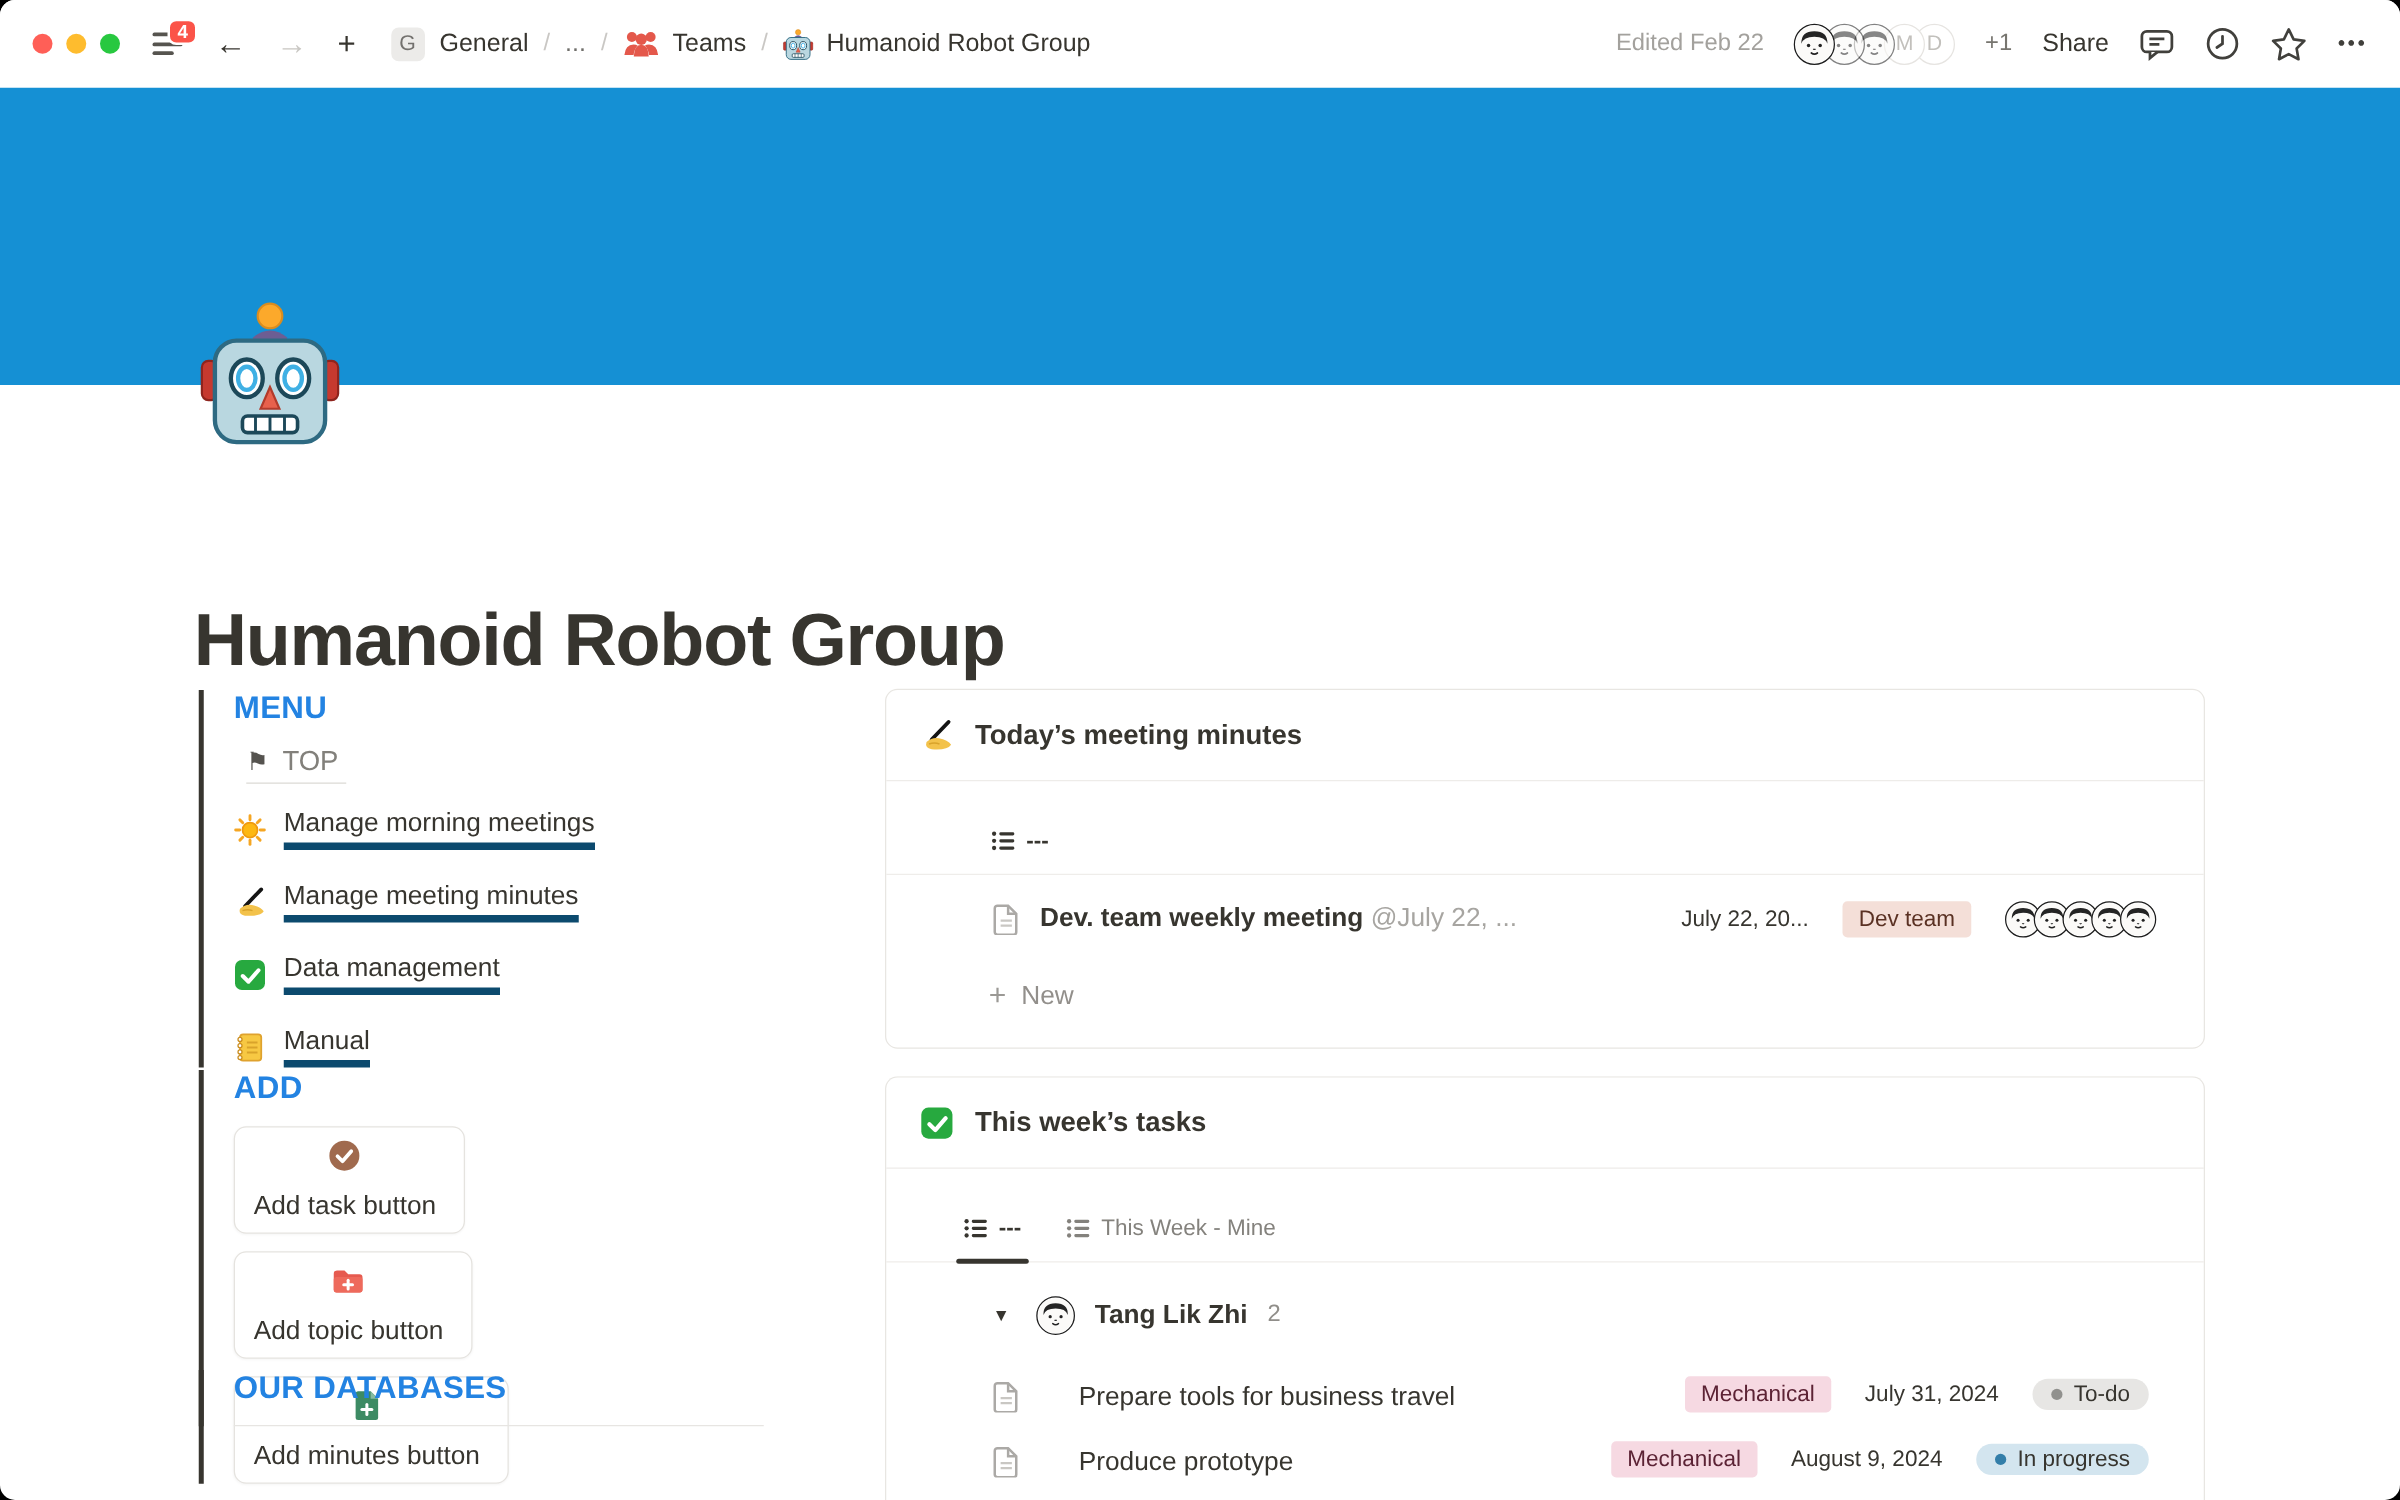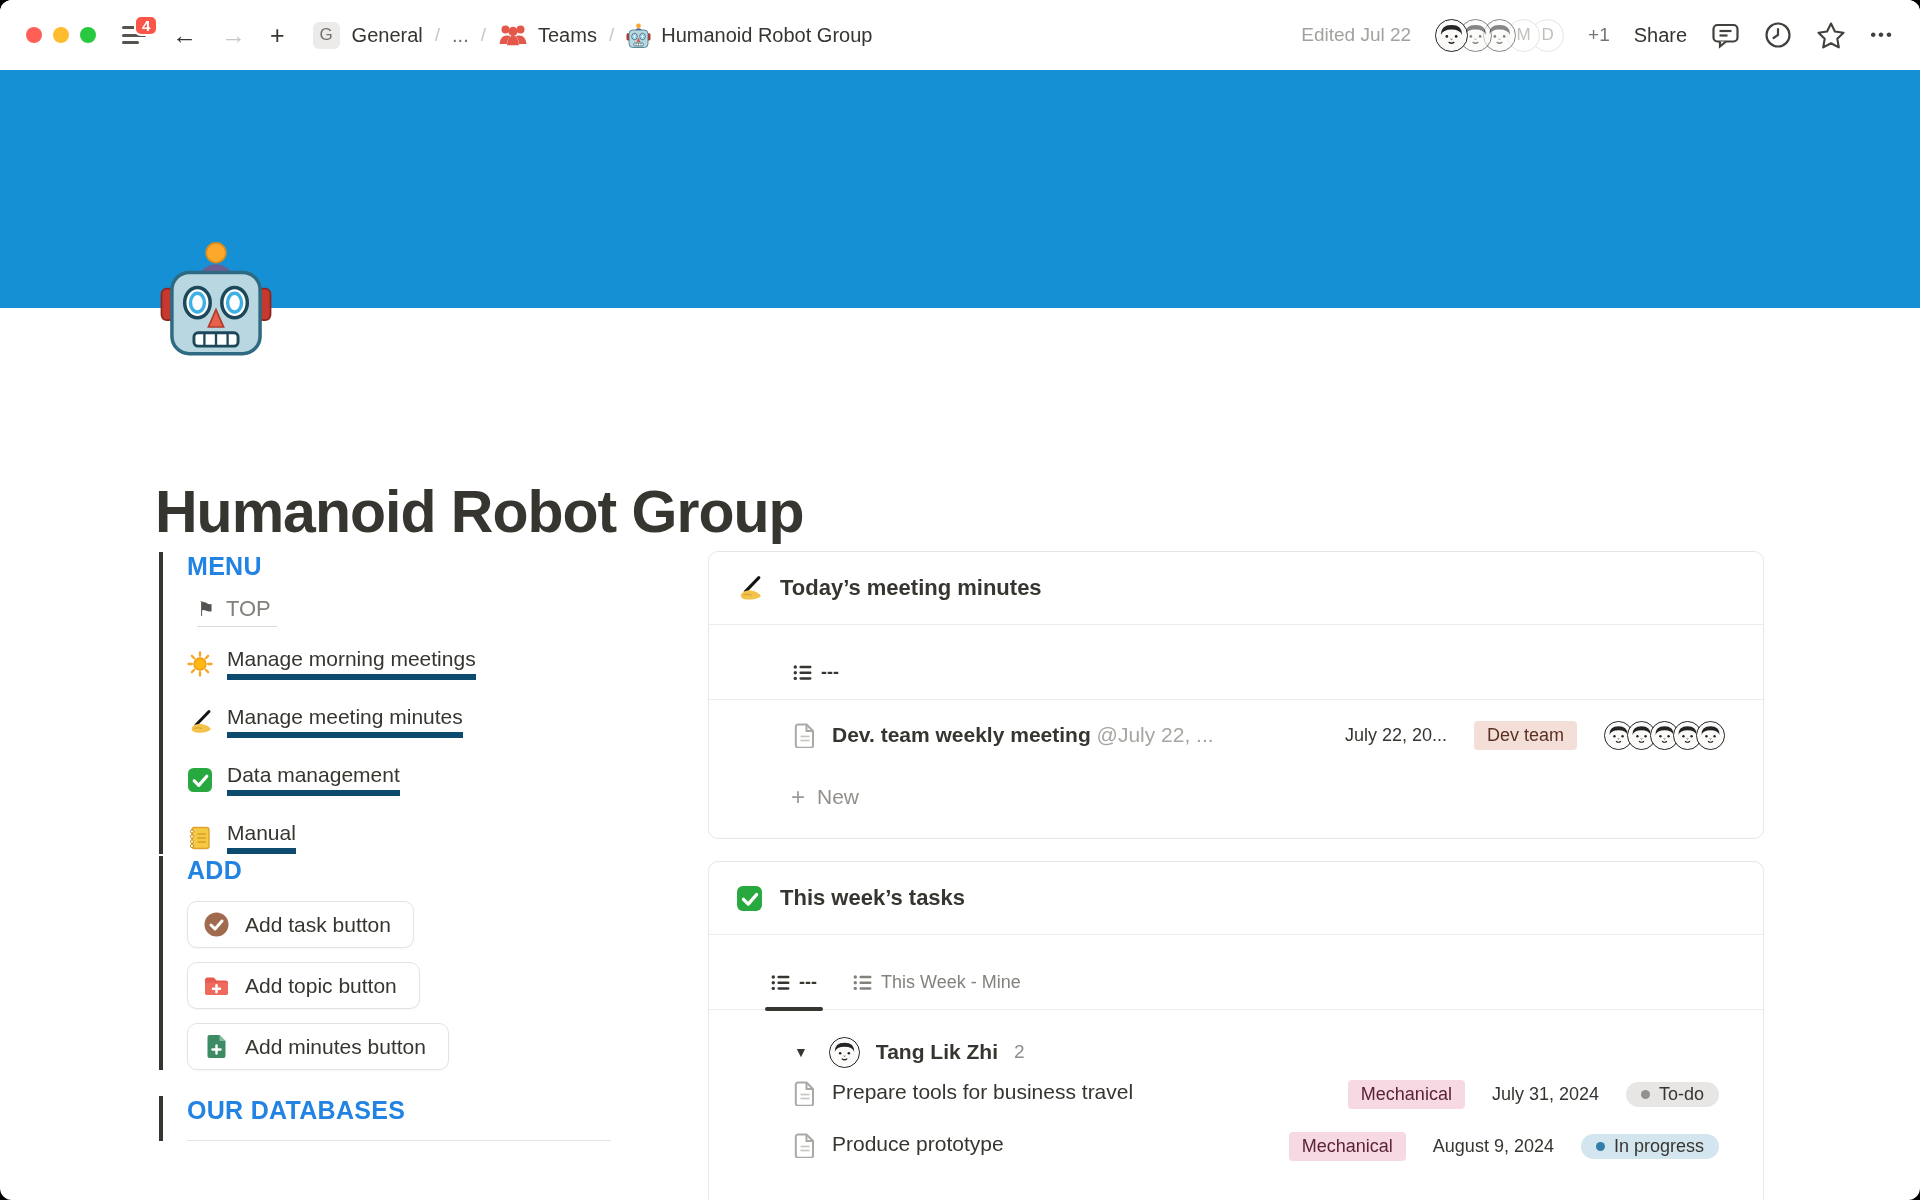--- a/index.html
+++ b/index.html
@@ -57,21 +57,21 @@
       color:#82807B; font-size:22px; border-bottom:1px solid #DCDAD5; padding:0 6px 4px 0; cursor:pointer; }
   .toplink .flag { font-size:20px; color:#55534F; }
   .menulist { margin-top:20px; display:flex; flex-direction:column; gap:25px; }
   .menuitem { display:flex; align-items:center; gap:14px; cursor:pointer; }
   .menuitem .ic { width:26px; height:26px; flex:none; }
   .mlink { font-size:21px; font-weight:500; color:#37352F; border-bottom:6px solid #0c4a6e; padding-bottom:3px; }
 
   .addlist { margin-top:16px; display:flex; flex-direction:column; gap:14px; align-items:flex-start; }
   .addbtn { display:inline-flex; align-items:center; gap:15px; padding:9px 22px 9px 15px; background:#fff;
       border:1px solid #E5E3DF; border-radius:10px; box-shadow:0 1px 2px rgba(15,15,15,.04);
-      font-size:21px; color:#37352F; cursor:pointer; white-space:nowrap; }
+      font-size:21px; color:#37352F; cursor:pointer; white-space:nowrap;flex-direction:column; }
   .addbtn .ic { width:27px; height:27px; flex:none; }
 
   .dbdivider { margin-top:15px; width:424px; border-top:1px solid #E7E5E2; }
   .dbitem { margin-top:19px; display:flex; align-items:center; gap:14px; cursor:pointer; }
   .dbitem .ic { width:27px; height:27px; }
 
   
   .card { position:absolute; left:708px; width:1056px; background:#fff; border:1px solid #E8E6E2; border-radius:10px; }
   .card-minutes { top:551px; height:288px; }
   .card-tasks { top:861px; height:400px; border-bottom:none; border-radius:10px 10px 0 0; }
@@ -98,21 +98,21 @@
   .minifaces .face { width:29px; height:29px; margin-left:-6px; }
   .minifaces .face:first-child { margin-left:0; }
   .newrow { display:flex; align-items:center; gap:12px; height:54px; padding-left:82px; color:#928F8B; font-size:21px; cursor:pointer; }
   .newrow .plus { font-size:24px; font-weight:300; color:#9B9995; }
 
   .grouprow { display:flex; align-items:center; height:56px; margin-top:14px; padding-left:85px; }
   .tri { font-size:14px; color:#37352F; cursor:pointer; }
   .gface { width:31px; height:31px; margin-left:21px; }
   .gname { margin-left:16px; font-size:21px; font-weight:600; }
   .gcount { margin-left:16px; font-size:19px; color:#908E8A; }
-  .taskrow { display:flex; align-items:flex-start; height:50px; padding:0 44px 0 85px; cursor:pointer; }
+  .taskrow { display:flex; align-items:flex-end; height:50px; padding:0 44px 0 85px; cursor:pointer;gap:31px; }
   .taskrow + .taskrow { margin-top:2px; }
   .status { display:inline-flex; align-items:center; gap:9px; font-size:18px; color:#37352F; padding:2px 15px; border-radius:999px; white-space:nowrap; }
   .status .dot { width:9px; height:9px; border-radius:50%; }
   .st-todo { background:#E7E6E4; } .st-todo .dot { background:#91918E; }
   .st-prog { background:#D3E5EF; } .st-prog .dot { background:#337EA9; }
 </style>
 </head>
 <body>
 
 <svg width="0" height="0" style="position:absolute">
@@ -211,21 +211,21 @@
         <span class="crumb-page">
           <svg width="25" height="25" viewBox="0 0 100 100">
               <use href="#robothead"></use>
             </svg>
           <span class="crumb">Humanoid Robot Group</span>
         </span>
       </div>
     </div>
 
     <div class="tb-right">
-      <span class="edited">Edited Jul 22</span>
+      <span class="edited">Edited Feb 22</span>
       <div class="avstack">
         <div class="face" style="z-index:5">
             <svg viewBox="0 0 28 28">
               <use href="#sketchface"></use>
             </svg>
           </div>
         <div class="face" style="z-index:4; opacity:.55">
             <svg viewBox="0 0 28 28">
               <use href="#sketchface"></use>
             </svg>

